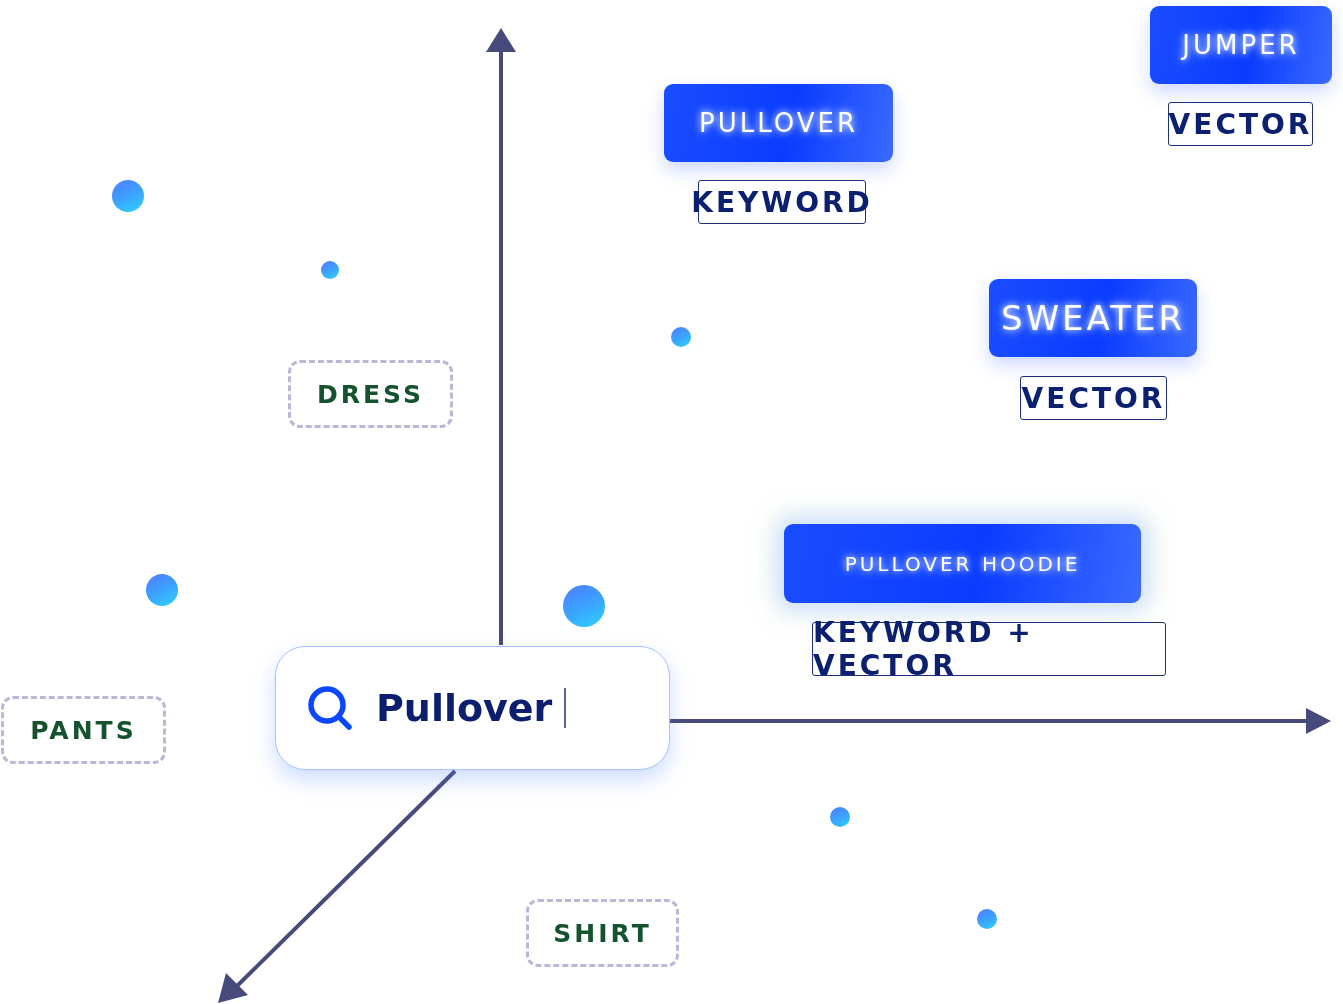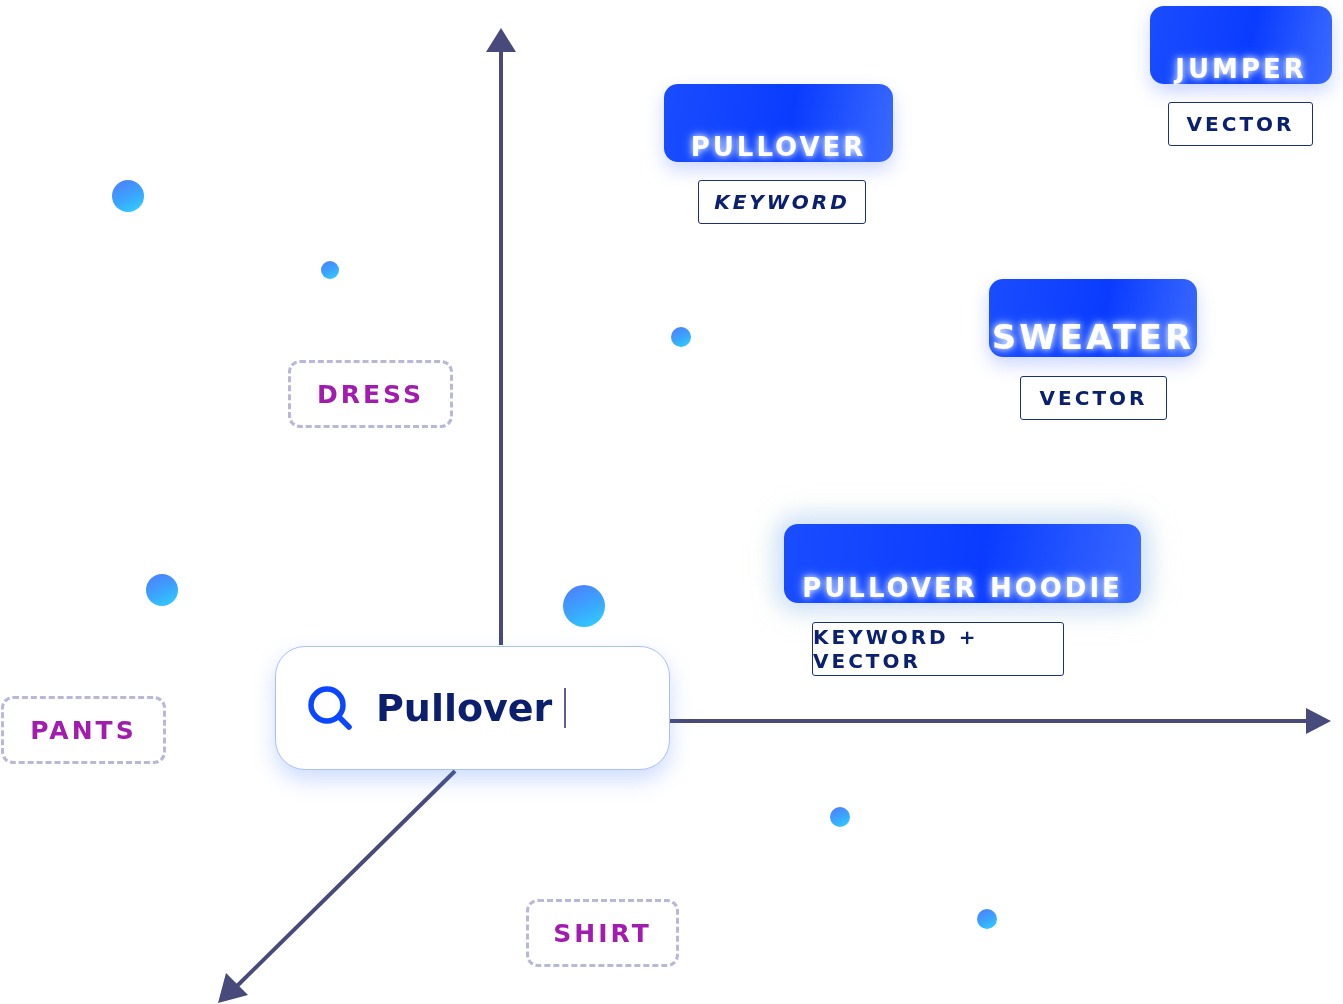--- a/index.html
+++ b/index.html
@@ -4,34 +4,34 @@
   <style>
     html, body { margin: 0; padding: 0; background: #ffffff; }
     body { width: 1343px; height: 1004px; position: relative; overflow: hidden;
            font-family: "DejaVu Sans", sans-serif; }
     #canvas { position: absolute; left: 0; top: 0; width: 1343px; height: 1004px; }
     svg.axes { position: absolute; left: 0; top: 0; }
 
     .dot { position: absolute; border-radius: 50%;
            background: linear-gradient(155deg, #4f7bff 0%, #3aa6ff 55%, #2fd4ff 100%); }
 
-    .chip { position: absolute; box-sizing: border-box; display: flex; align-items: flex-end;
-            justify-content: center; color: #ffffff; font-weight: bold; letter-spacing: 3px;
-            border-radius: 14px;
+    .chip { position: absolute; box-sizing: border-box; display: flex; align-items: center;
+            justify-content: center; color: #ffffff; font-weight: normal; letter-spacing: 3px;
+            border-radius: 9px;
             background: linear-gradient(100deg, #1a4dff 0%, #0a3cff 55%, #3a6aff 100%);
             box-shadow: 0 8px 18px rgba(60,100,255,0.25);
             text-shadow: 0 0 6px rgba(255,255,255,0.9), 0 0 12px rgba(160,200,255,0.8); }
     .chip.glow { box-shadow: 0 0 22px 8px rgba(170,200,255,0.55), 0 0 30px 10px rgba(220,240,200,0.25); }
 
     .tag { position: absolute; box-sizing: border-box; display: flex; align-items: center;
            justify-content: center; color: #0c2070; font-weight: bold; letter-spacing: 3px;
-           background: #fff; border: 1.5px solid #1b2f7a; border-radius: 3px; font-size: 20px; }
+           background: #fff; border: 1.5px solid #1b2f7a; border-radius: 3px; font-size: 28px; }
 
     .ghost { position: absolute; box-sizing: border-box; display: flex; align-items: center;
-             justify-content: center; color: #a21caf; font-weight: bold; letter-spacing: 3px;
+             justify-content: center; color: #14532d; font-weight: bold; letter-spacing: 3px;
              border: 3px dashed #b8b8d8; border-radius: 12px; font-size: 25px; background: #fff; }
 
     .search { position: absolute; left: 275px; top: 646px; width: 395px; height: 124px;
               box-sizing: border-box; border-radius: 30px; background: #fff;
               border: 1.5px solid #a8c0ff;
               box-shadow: 0 10px 22px rgba(80,130,255,0.28);
               display: flex; align-items: center; padding-left: 30px; }
     .search .q { width: 48px; height: 48px; margin-right: 22px; }
     .search .txt { font-size: 38px; font-weight: bold; color: #0c1f6e; letter-spacing: 0px; }
     .search .caret { width: 2px; height: 40px; background: #5a6290; margin-left: 12px; }
@@ -64,42 +64,42 @@
   <div class="ghost" style="left:526px;top:899px;width:153px;height:68px;">
     <span>SHIRT</span>
   </div>
   <div class="ghost" style="left:1px;top:696px;width:165px;height:68px;">
     <span>PANTS</span>
   </div>
 
   <div class="chip" style="left:664px;top:84px;width:229px;height:78px;font-size:26px;">
     <span>PULLOVER</span>
   </div>
-  <div class="tag" style="left:698px;top:180px;width:168px;height:44px;font-style:italic;">
+  <div class="tag" style="left:698px;top:180px;width:168px;height:44px;">
     <span>KEYWORD</span>
   </div>
 
   <div class="chip" style="left:1150px;top:6px;width:182px;height:78px;font-size:26px;">
     <span>JUMPER</span>
   </div>
   <div class="tag" style="left:1168px;top:102px;width:145px;height:44px;">
     <span>VECTOR</span>
   </div>
 
   <div class="chip" style="left:989px;top:279px;width:208px;height:78px;font-size:34px;">
     <span>SWEATER</span>
   </div>
   <div class="tag" style="left:1020px;top:376px;width:147px;height:44px;">
     <span>VECTOR</span>
   </div>
 
-  <div class="chip glow" style="left:784px;top:524px;width:357px;height:79px;font-size:26px;">
+  <div class="chip glow" style="left:784px;top:524px;width:357px;height:79px;font-size:20px;">
     <span>PULLOVER HOODIE</span>
   </div>
-  <div class="tag" style="left:812px;top:622px;width:252px;height:54px;">
+  <div class="tag" style="left:812px;top:622px;width:354px;height:54px;">
     <span>KEYWORD + VECTOR</span>
   </div>
 
   <div class="search">
     <svg class="q" viewBox="0 0 48 48">
       <circle cx="21" cy="21" r="16" fill="none" stroke="#0a47ff" stroke-width="5.5"></circle>
       <line x1="33" y1="33" x2="43" y2="43" stroke="#0a47ff" stroke-width="5.5" stroke-linecap="round"></line>
     </svg>
     <span class="txt">Pullover</span>
     <span class="caret"></span>

